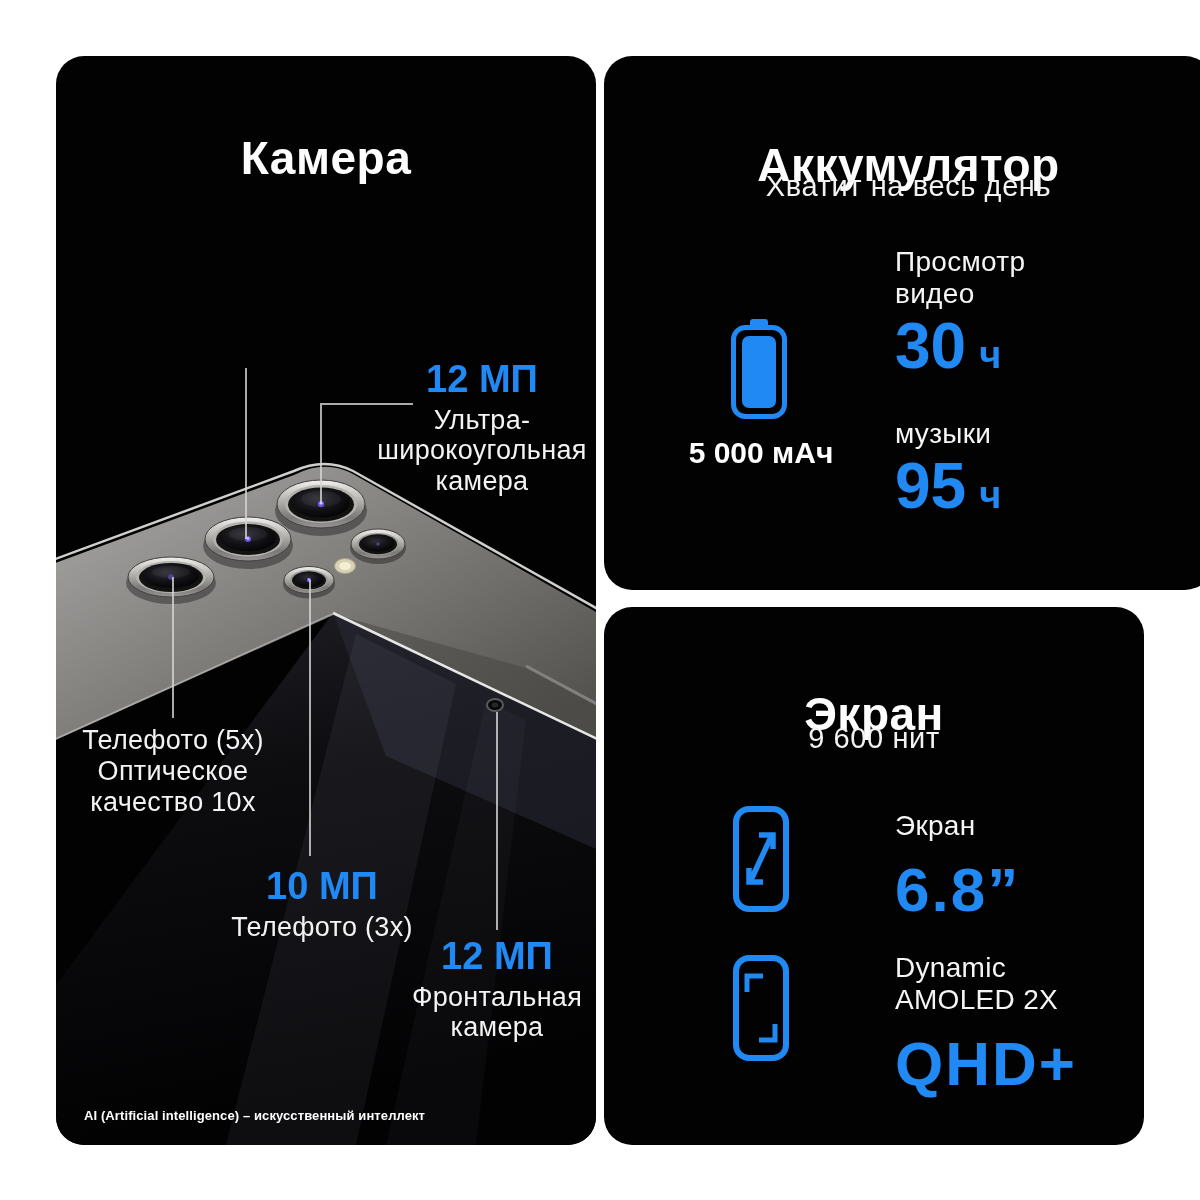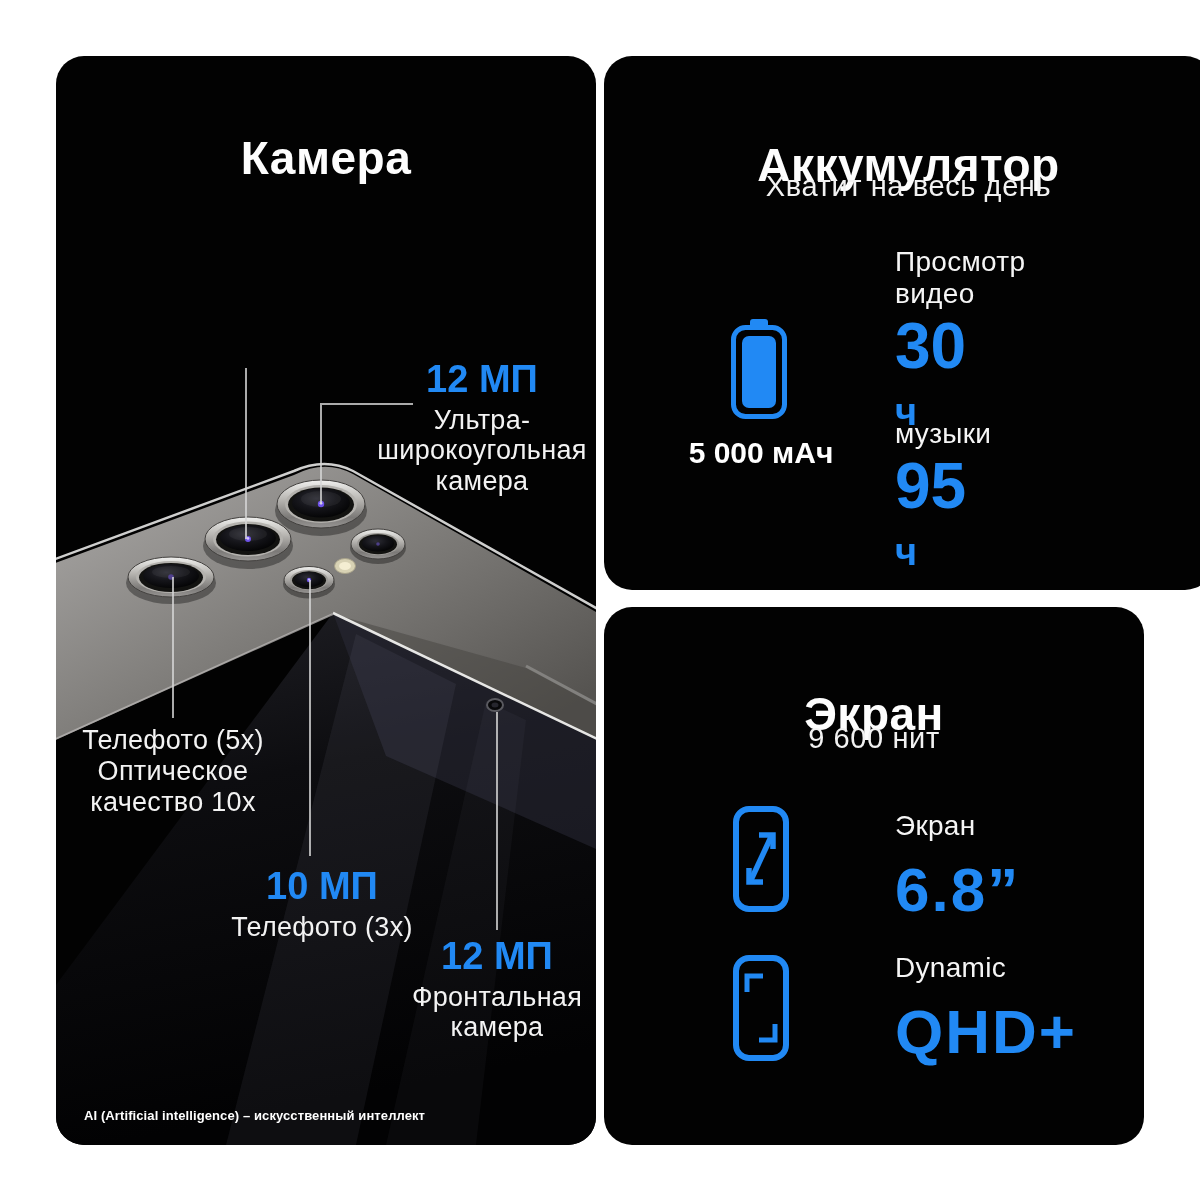--- a/index.html
+++ b/index.html
@@ -22,21 +22,21 @@
   .spec-line{font-size:27px;font-weight:400;color:#f3f3f3;line-height:1.14;letter-spacing:.3px;}
   .footnote{position:absolute;left:28px;top:1052px;color:#ffffff;font-size:13px;
             font-weight:600;letter-spacing:.1px;z-index:2;white-space:nowrap;}
 
   
   .bat-icon{position:absolute;left:127px;top:263px;}
   .bat-cap{position:absolute;left:157px;top:380px;transform:translateX(-50%);
            color:#ffffff;font-size:30px;font-weight:700;white-space:nowrap;}
   .stat{position:absolute;left:291px;white-space:nowrap;}
   .stat-label{font-size:28px;color:#f5f5f5;line-height:1.15;letter-spacing:.3px;}
-  .stat-value{display:flex;align-items:baseline;gap:13px;margin-top:4px;flex-direction:column;}
+  .stat-value{display:flex;align-items:baseline;gap:13px;margin-top:4px;}
   .stat-big{font-size:64px;font-weight:700;color:#2189f4;line-height:1;}
   .stat-unit{font-size:38px;font-weight:700;color:#2189f4;}
 
   
   .scr-icon{position:absolute;left:129px;}
   .scr-stat{position:absolute;left:291px;white-space:nowrap;}
   .scr-label{font-size:28px;color:#f5f5f5;line-height:1.15;letter-spacing:.3px;}
   .scr-big{font-size:62px;font-weight:700;color:#2189f4;line-height:1.05;margin-top:15px;letter-spacing:2px;}
 </style>
 </head>
@@ -232,17 +232,18 @@
 
     <svg class="scr-icon" style="top:348px" width="56" height="106" viewBox="0 0 56 106" aria-hidden="true">
       <rect x="3" y="3" width="50" height="100" rx="13" fill="none" stroke="#2189f4" stroke-width="6"></rect>
       <g fill="none" stroke="#2189f4" stroke-width="5">
         <path d="M 14,37 L 14,21 L 30,21"></path>
         <path d="M 42,69 L 42,85 L 26,85"></path>
       </g>
     </svg>
     <div class="scr-stat" style="top:345px">
       <div class="scr-label">Dynamic</div>
+      <div class="scr-label">AMOLED 2X</div>
       <div class="scr-big">QHD+</div>
     </div>
   </section>
 
 </div>
 
 </body></html>

